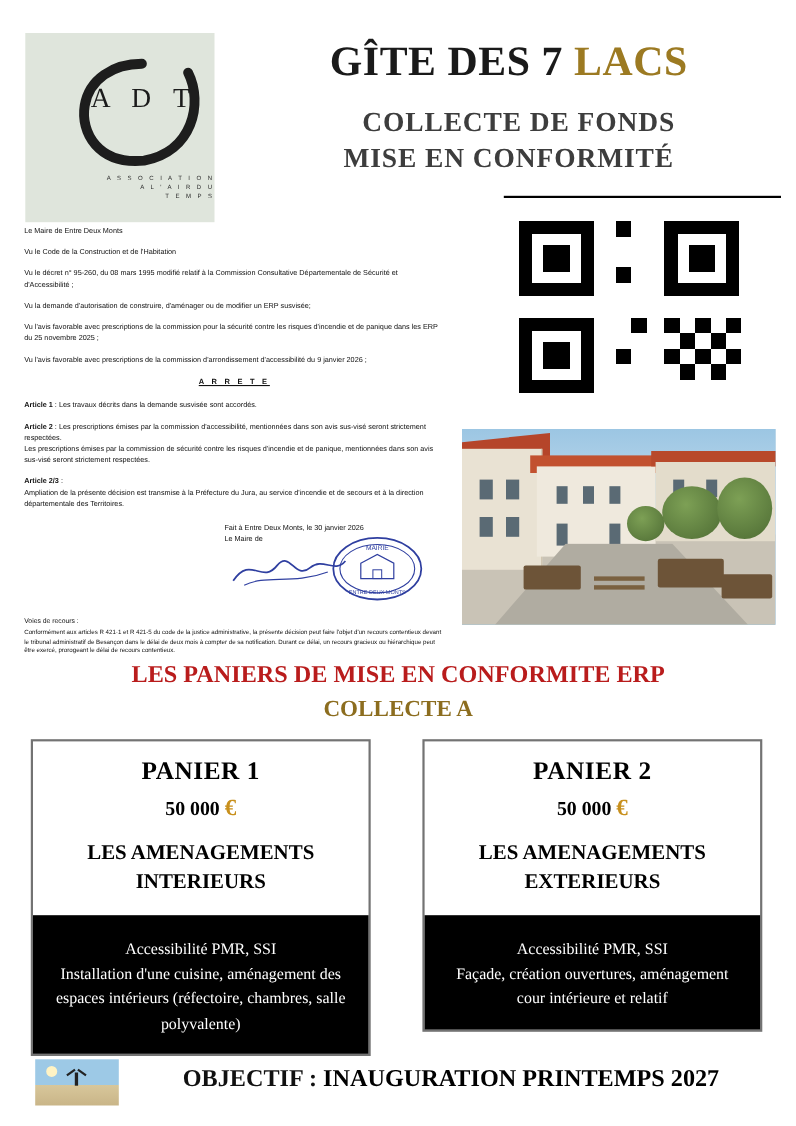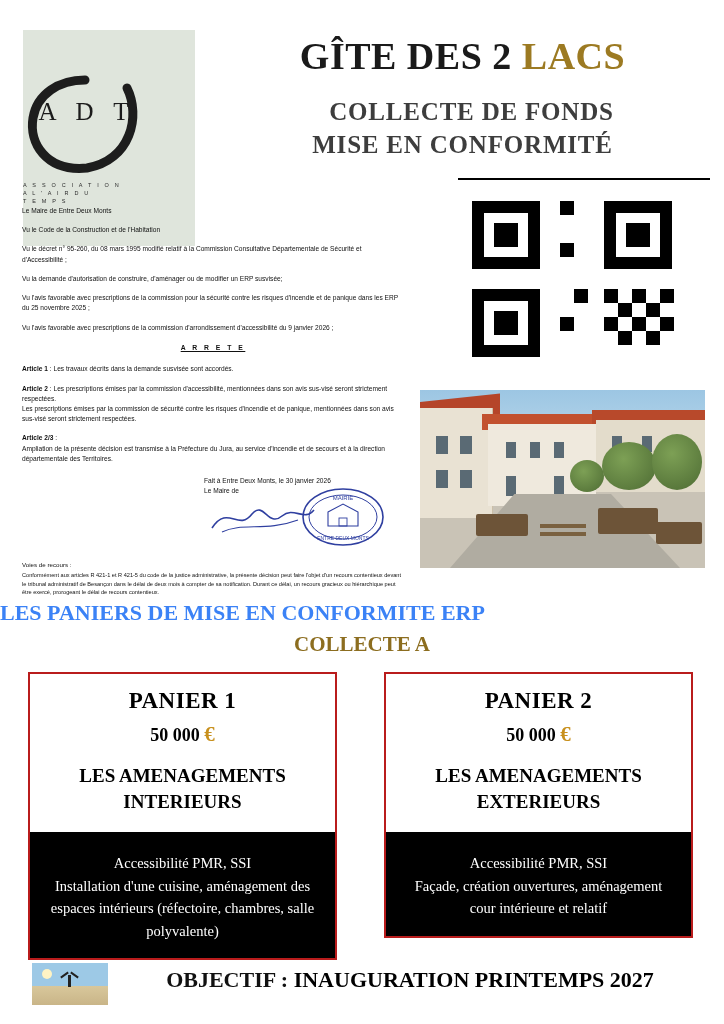--- a/index.html
+++ b/index.html
@@ -22,25 +22,25 @@
     top: 18px;
     left: 0;
     width: 724px;
     height: 170px;
   }
   .logo-box {
     position: absolute;
     left: 23px;
     top: 12px;
     width: 172px;
-    height: 216px;
+    height: 172px;
     background: #dfe5dc;
     display: flex;
     flex-direction: column;
-    align-items: flex-start;
+    align-items: flex-end;
     justify-content: center;
   }
   .logo-circle {
     position: relative;
     width: 128px;
     height: 108px;
   }
   .logo-circle svg { position: absolute; left: 0; top: 0; }
   .logo-letters {
     position: absolute;
@@ -232,42 +232,42 @@
   }
   .photo .bench {
     position:absolute; background:#7a6140; height:4px;
   }
 
   
   .baskets-title {
     position: absolute;
     left: 0; top: 600px;
     width: 724px;
-    text-align: left;
+    text-align: center;
     font-family: "Liberation Serif", serif;
     font-weight: bold;
     font-size: 22px;
-    color: #3b82f6;
+    color: #b91c1c;
   }
   .baskets-subtitle {
     position: absolute;
     left: 0; top: 632px;
     width: 724px;
     text-align: center;
     font-family: "Liberation Serif", serif;
     font-weight: bold;
     font-size: 21px;
     color: #8c6d1f;
   }
 
   .basket {
     position: absolute;
     top: 672px;
     width: 305px;
-    border: 2px solid #b91c1c;
+    border: 2px solid #737373;
     background: #fff;
   }
   .basket.left { left: 28px; }
   .basket.right { left: 384px; }
 
   .basket-head {
     padding: 14px 10px 12px 10px;
     text-align: center;
   }
   .basket-name {
@@ -351,21 +351,21 @@
         <path d="M104 16 C 118 44, 108 88, 64 96 C 22 100, 6 70, 10 46 C 14 22, 36 8, 62 8" fill="none" stroke="#1d1d1d" stroke-width="9" stroke-linecap="round"></path>
       </svg>
       <div class="logo-letters">A D T</div>
     </div>
     <div class="logo-sub1">A S S O C I A T I O N</div>
     <div class="logo-sub2">A   L ' A I R   D U</div>
     <div class="logo-sub3">T E M P S</div>
   </div>
 
   <div class="title-main">
-    <span>GÎTE DES 2 </span><span class="gold">LACS</span>
+    <span>GÎTE DES 7 </span><span class="gold">LACS</span>
   </div>
   <div class="title-sub1">COLLECTE DE FONDS</div>
   <div class="title-sub2">MISE EN CONFORMITÉ</div>
   <div class="rule-right"></div>
 </div>
 
 <div class="decree">
   <p>Le Maire de Entre Deux Monts</p>
   <p>Vu le Code de la Construction et de l'Habitation</p>
   <p>Vu le décret n° 95-260, du 08 mars 1995 modifié relatif à la Commission Consultative Départementale de Sécurité et d'Accessibilité ;</p>

